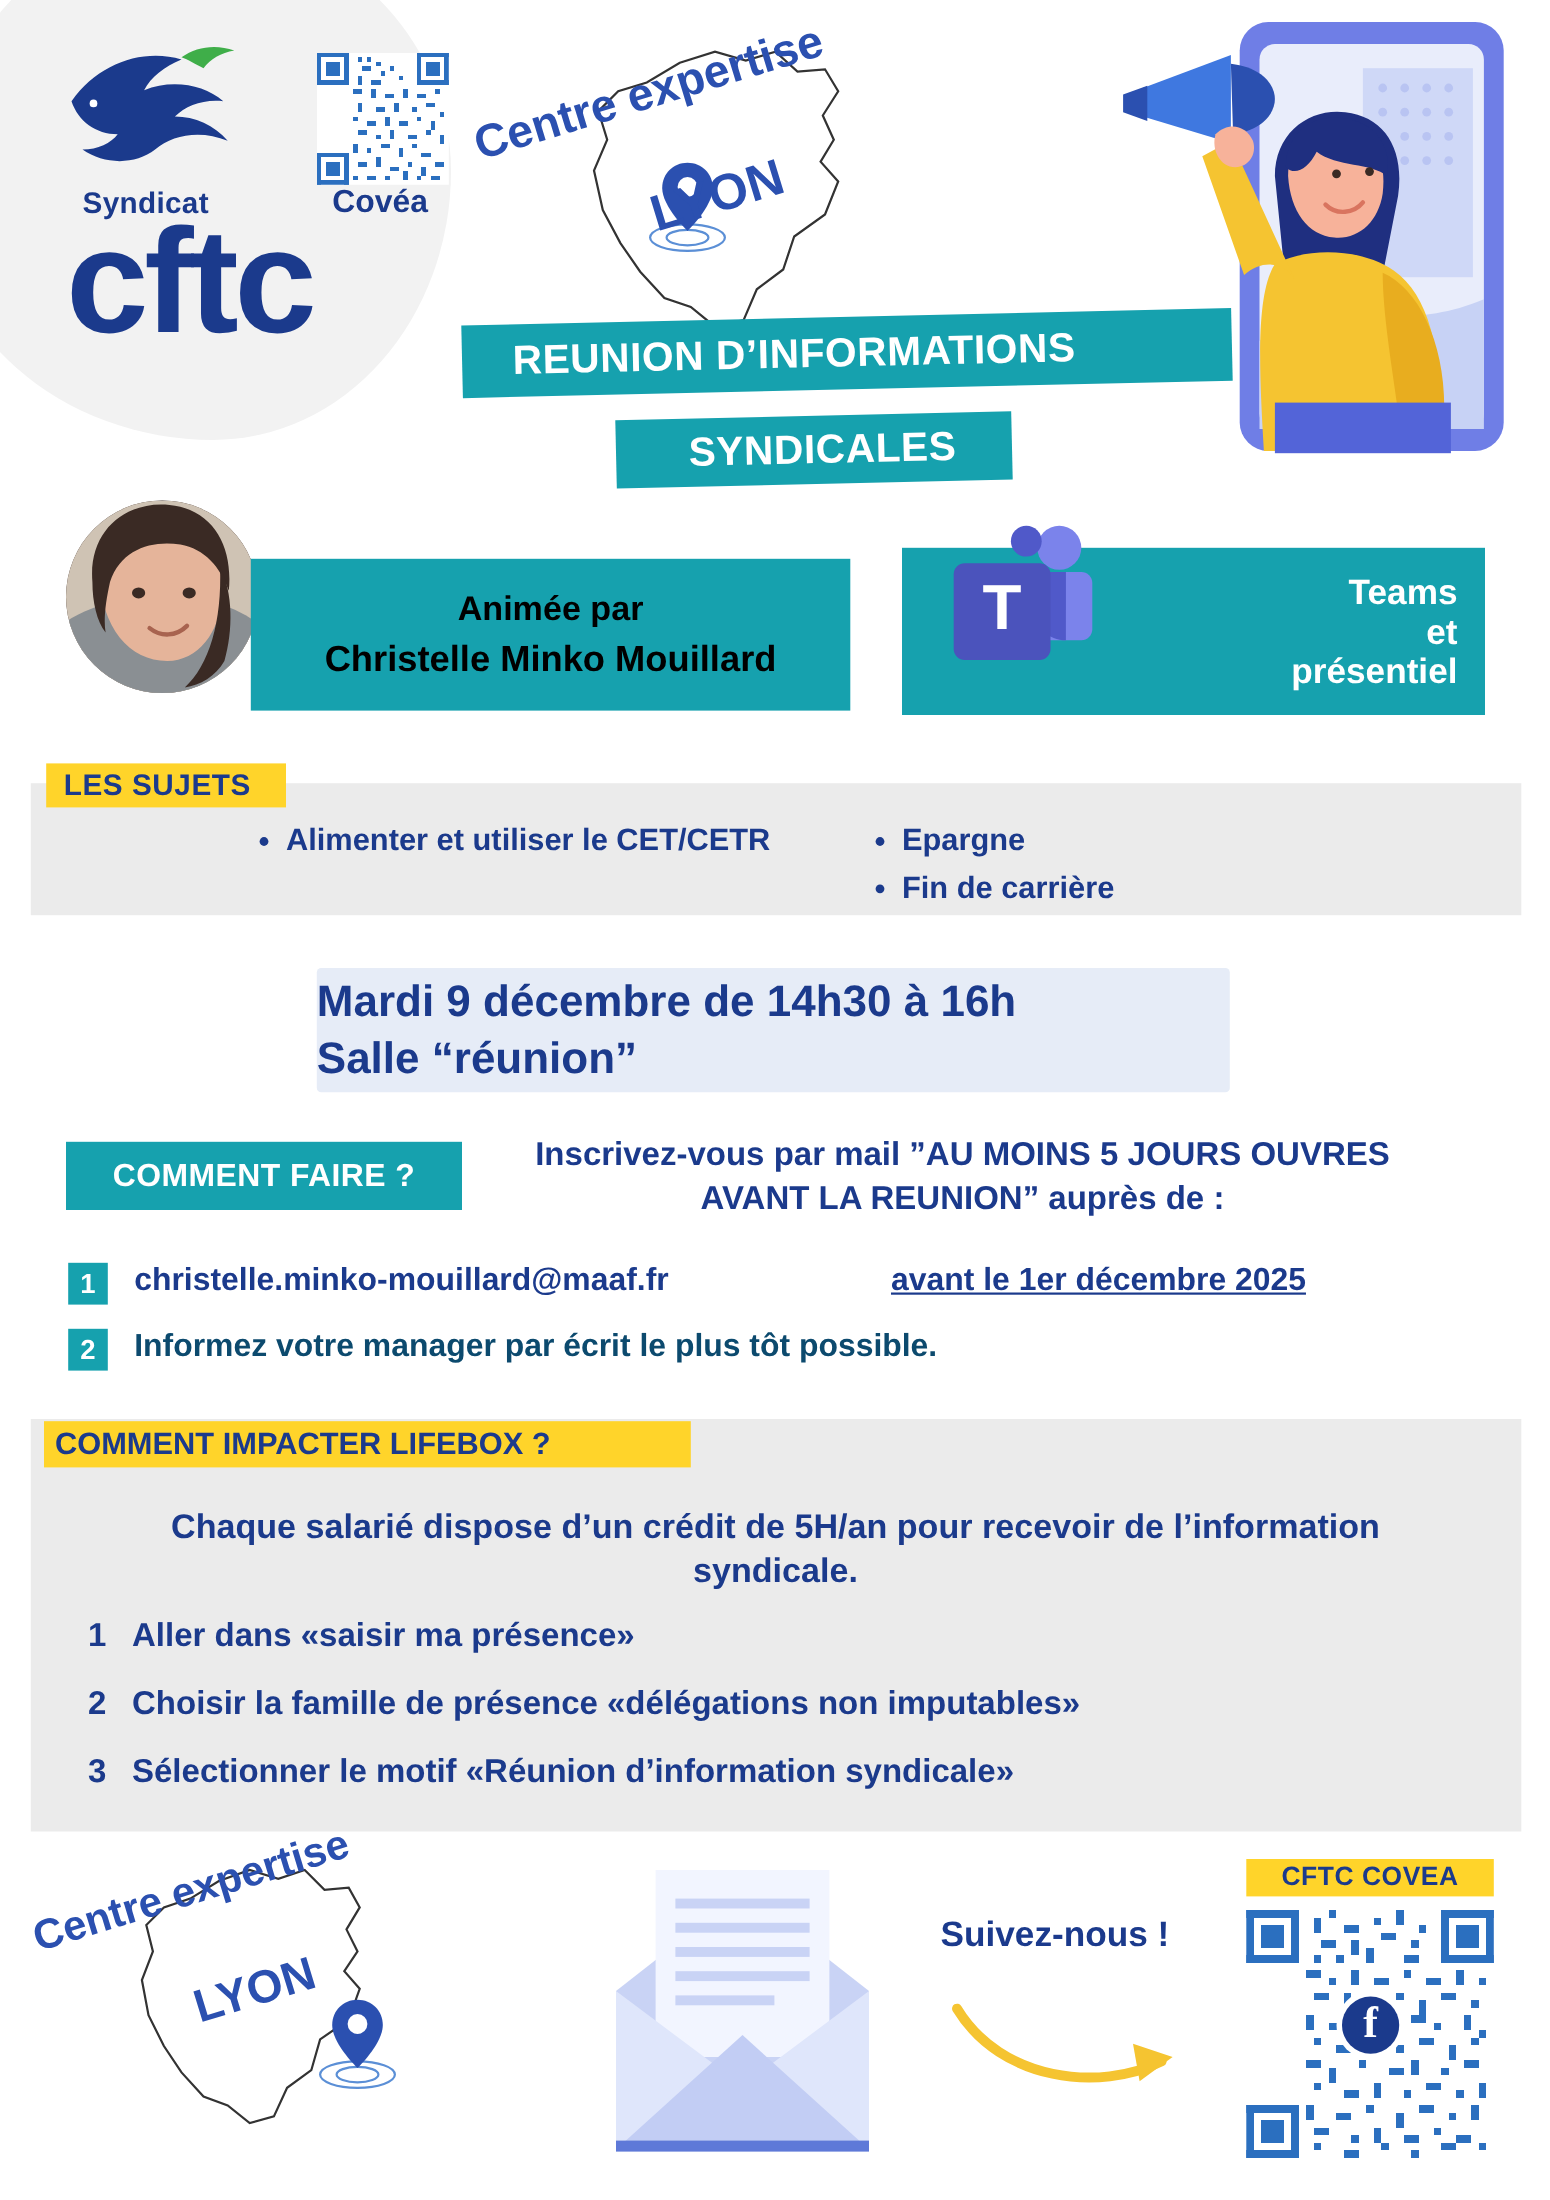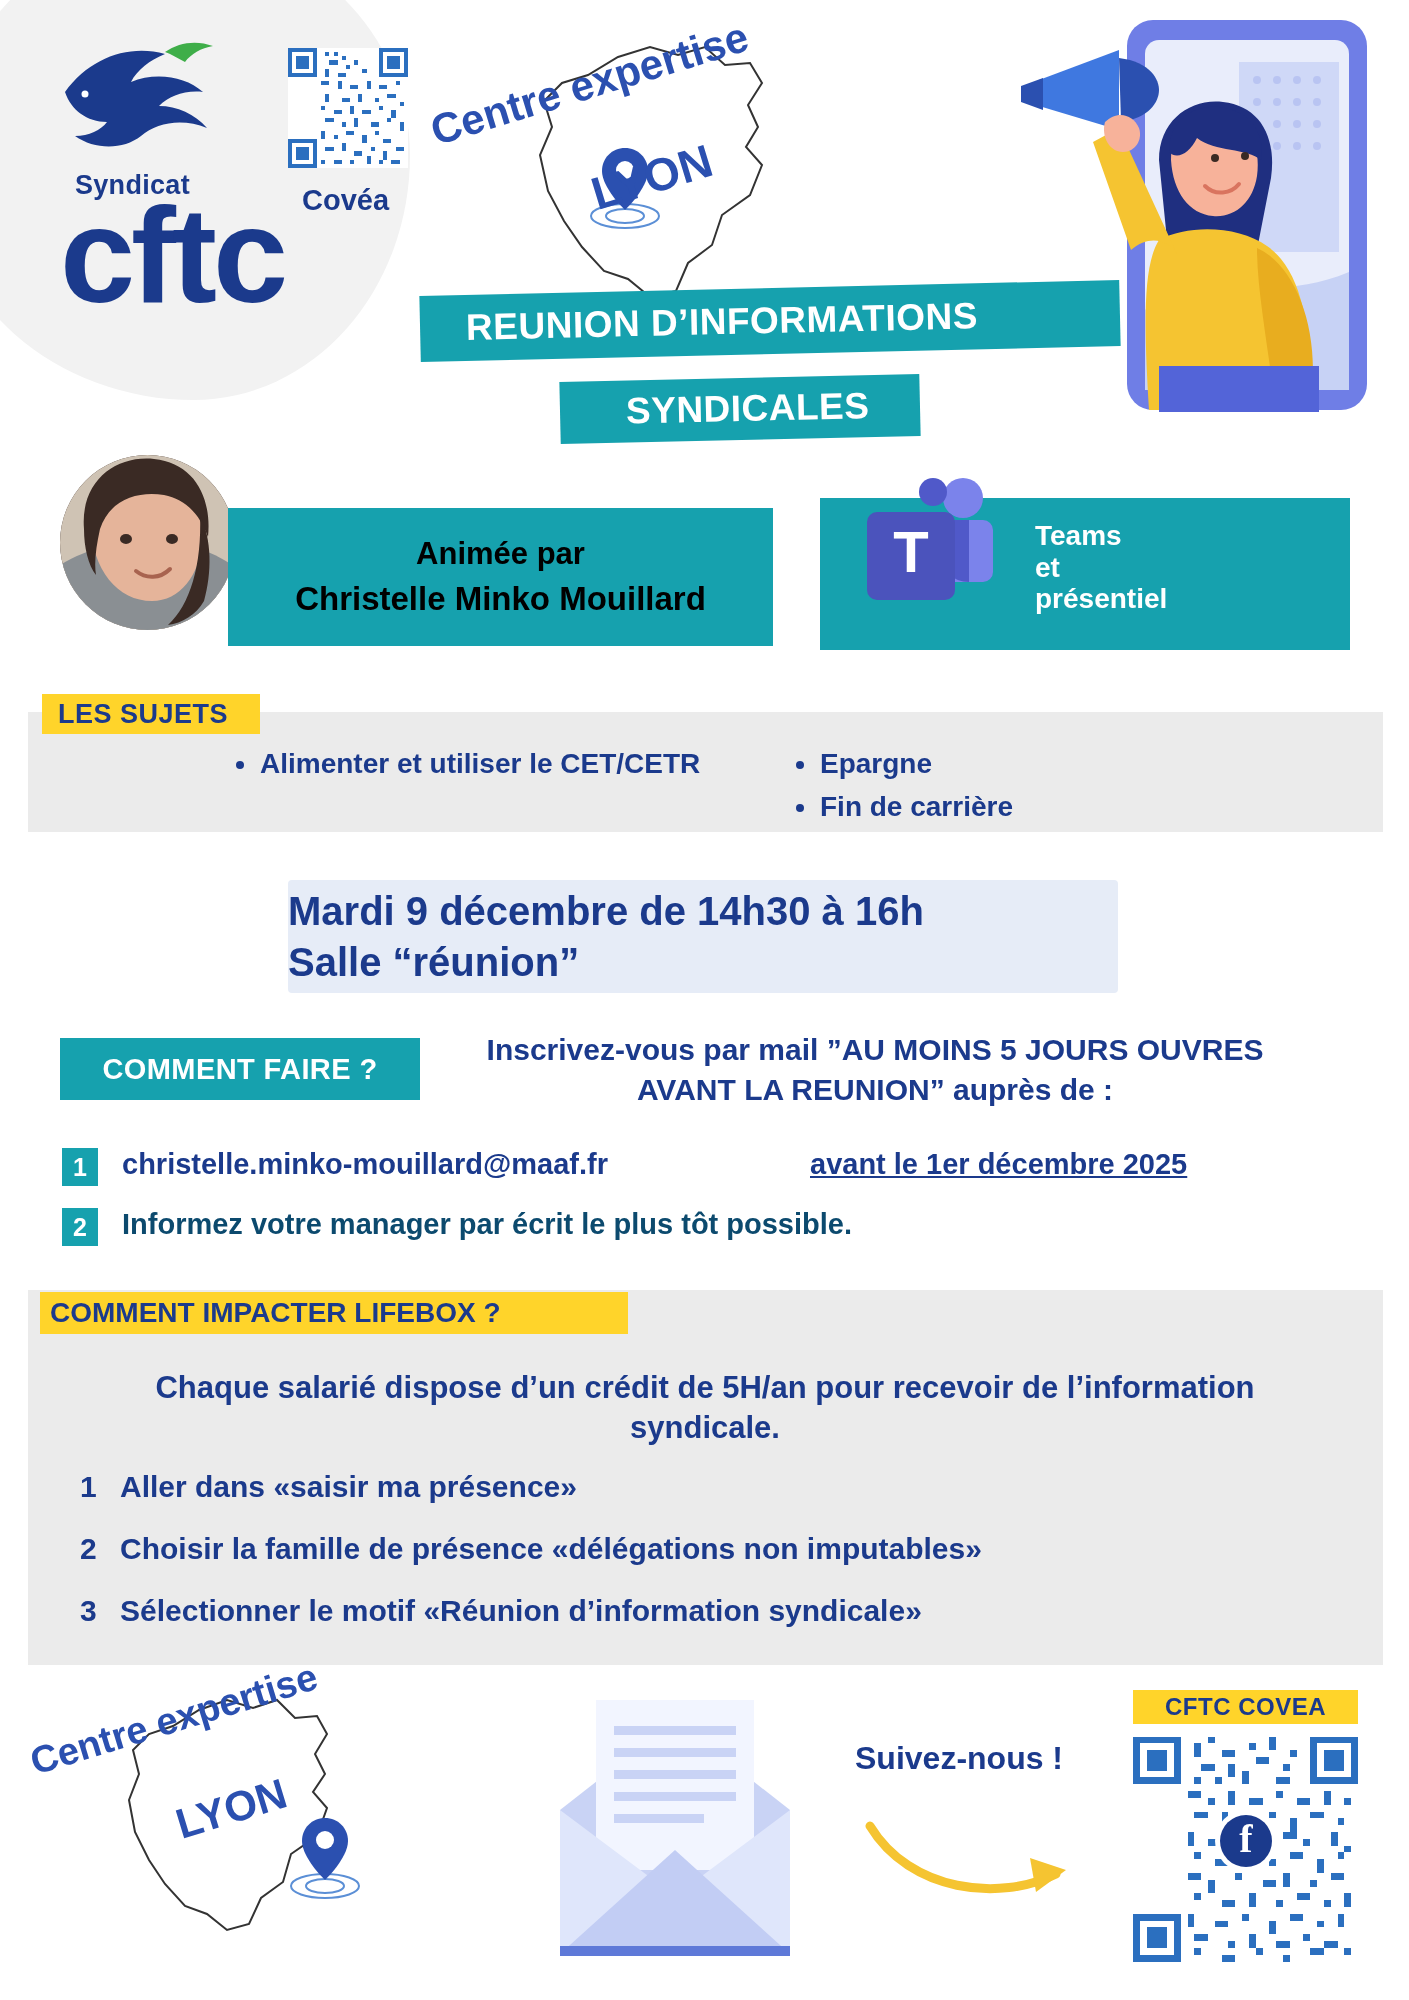--- a/index.html
+++ b/index.html
@@ -60,21 +60,20 @@
     color: #1b3a8c;
     letter-spacing: .3px;
   }
   .lbl-covea {
     position: absolute;
     left: 272px;
     top: 148px;
     font-size: 29px;
     font-weight: bold;
     color: #1b3a8c;
-    margin-top: 16px;
   }
   .lbl-cftc {
     position: absolute;
     left: 30px;
     top: 168px;
     font-size: 135px;
     font-weight: bold;
     color: #1b3a8c;
     letter-spacing: -4px;
     line-height: 1;
@@ -192,23 +191,23 @@
     left: 845px;
     top: 468px;
     width: 165px;
     height: 165px;
   }
   .teams-text {
     position: absolute;
     left: 1035px;
     top: 520px;
     width: 290px;
-    text-align: left;
+    text-align: right;
     color: #fff;
-    font-size: 28px;
+    font-size: 32px;
     font-weight: bold;
     line-height: 1.13;
   }
 
   
   .subjects-bg {
     position: absolute;
     left: 28px;
     top: 712px;
     width: 1355px;

